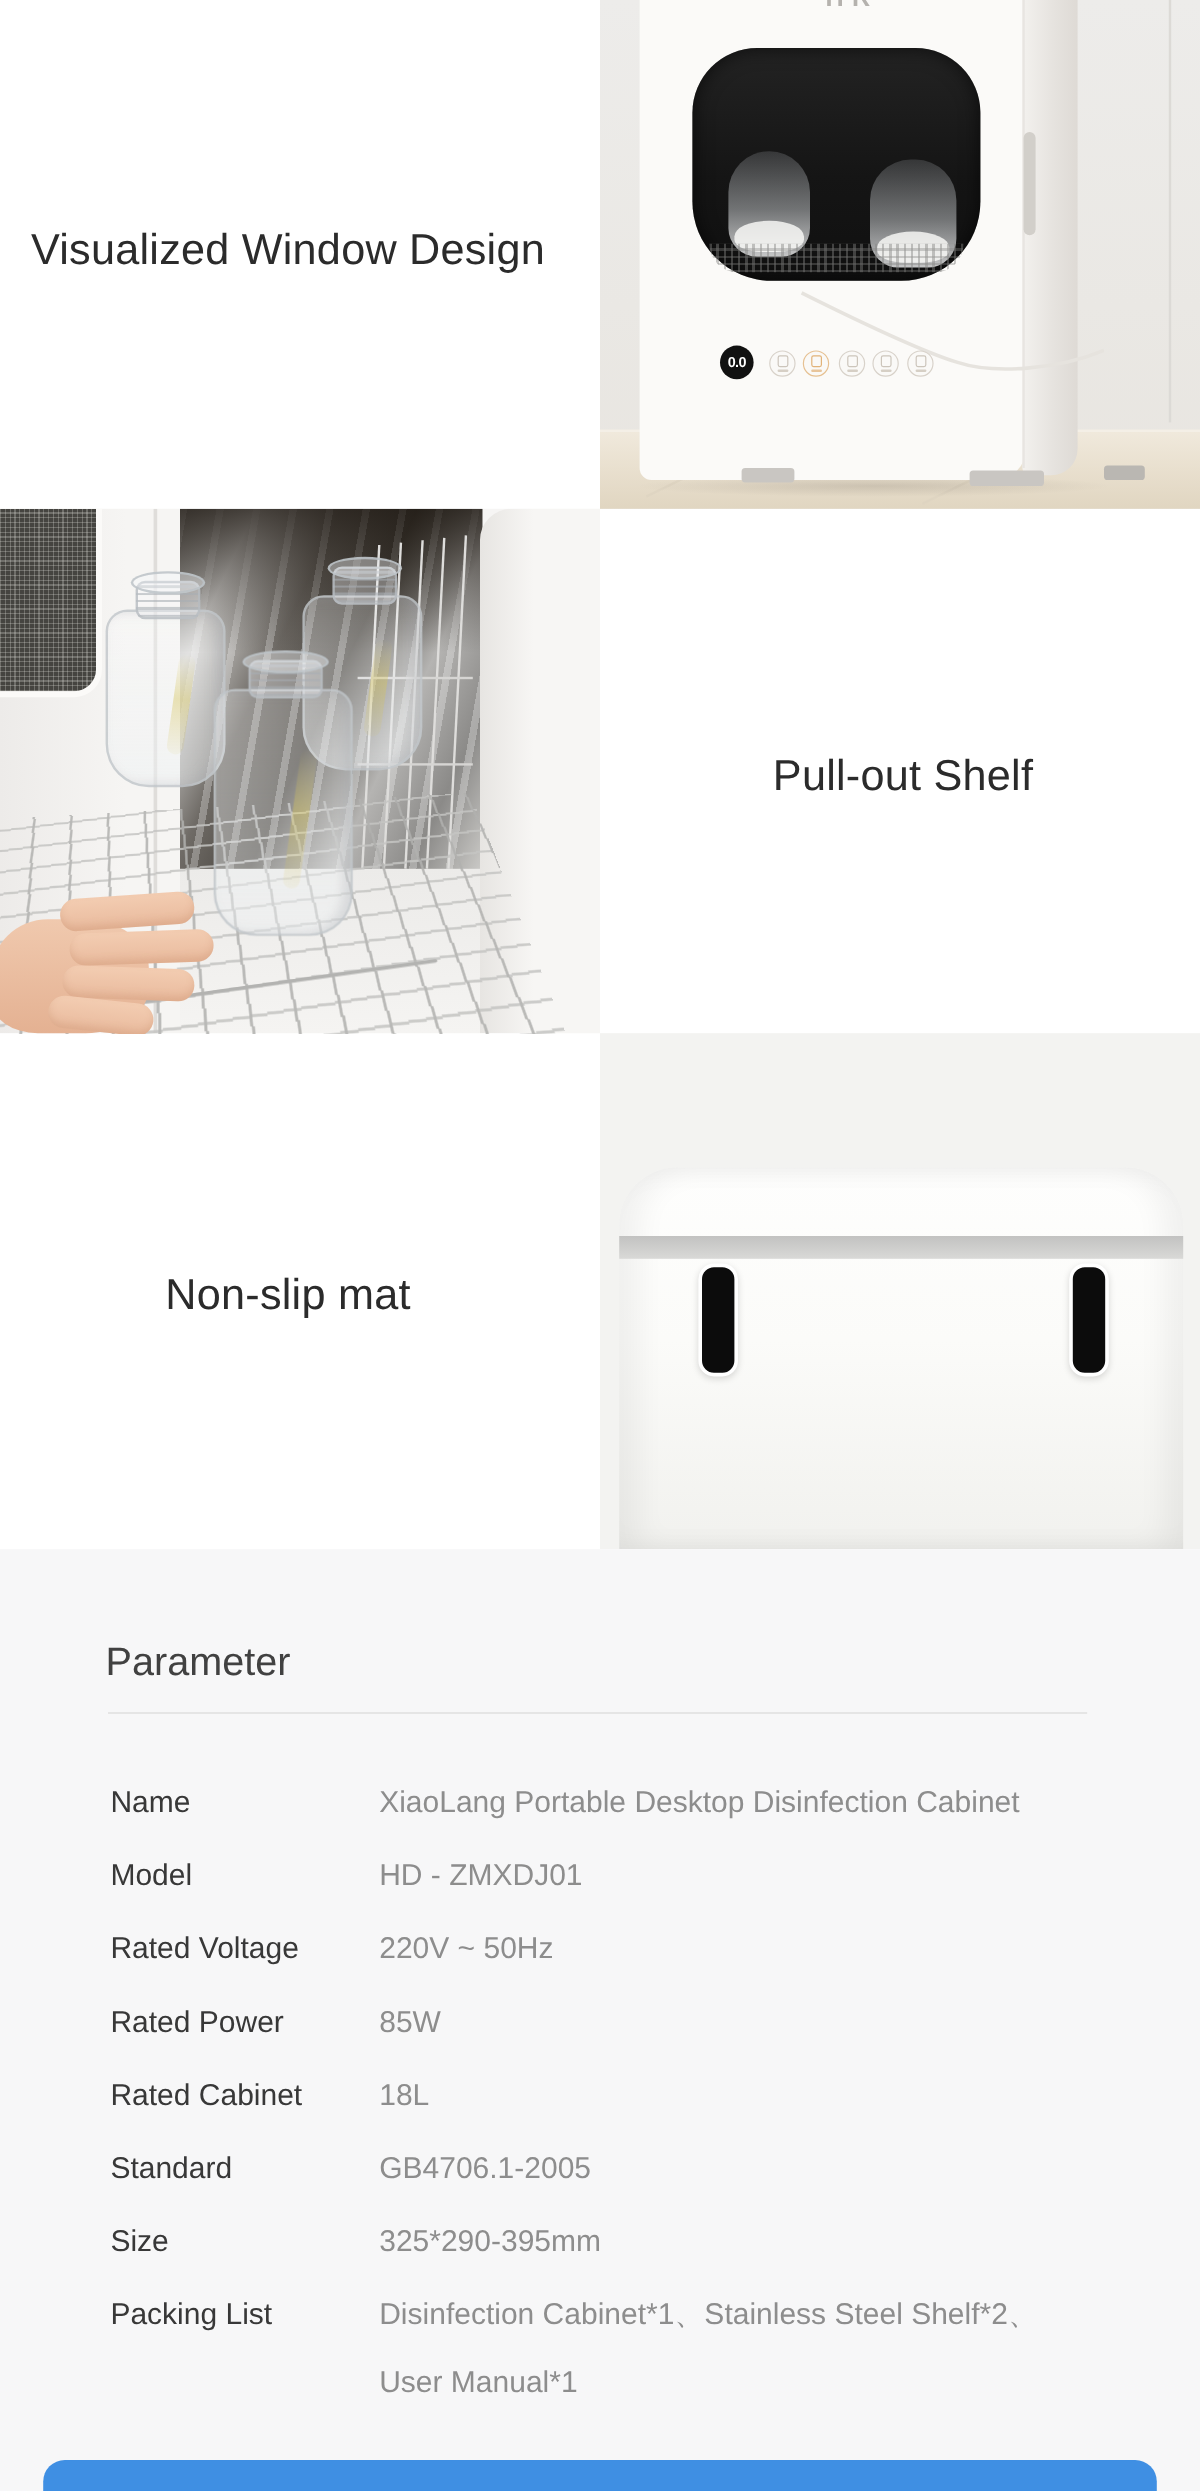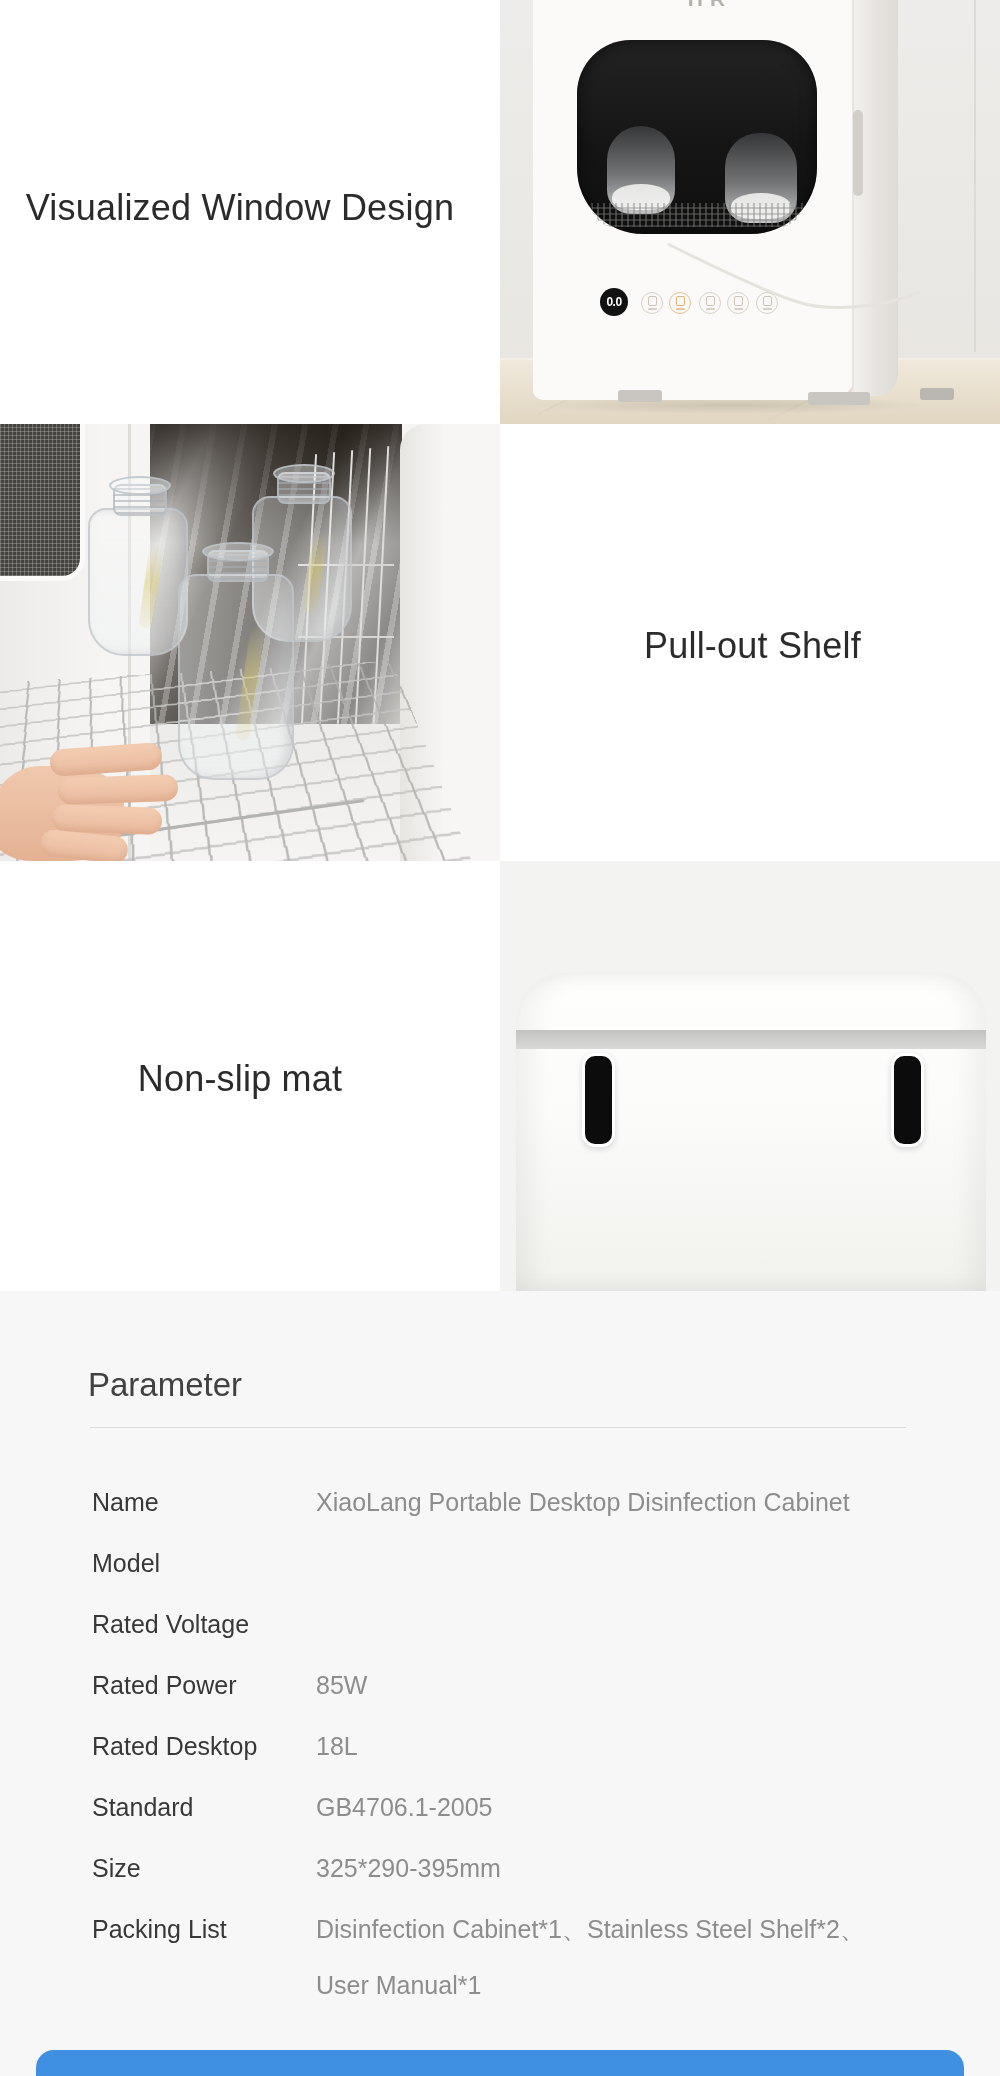--- a/index.html
+++ b/index.html
@@ -230,33 +230,41 @@
   <div class="param-table">
     <div class="p-row">
       <div class="p-label">Name</div>
       <div class="p-value">
         <div class="p-line">XiaoLang Portable Desktop Disinfection Cabinet</div>
 
       </div>
     </div>
     <div class="p-row">
       <div class="p-label">Model</div>
+      <div class="p-value">
+        <div class="p-line">HD - ZMXDJ01</div>
+
+      </div>
     </div>
     <div class="p-row">
       <div class="p-label">Rated Voltage</div>
+      <div class="p-value">
+        <div class="p-line">220V ~ 50Hz</div>
+
+      </div>
     </div>
     <div class="p-row">
       <div class="p-label">Rated Power</div>
       <div class="p-value">
         <div class="p-line">85W</div>
 
       </div>
     </div>
     <div class="p-row">
-      <div class="p-label">Rated Desktop</div>
+      <div class="p-label">Rated Cabinet</div>
       <div class="p-value">
         <div class="p-line">18L</div>
 
       </div>
     </div>
     <div class="p-row">
       <div class="p-label">Standard</div>
       <div class="p-value">
         <div class="p-line">GB4706.1-2005</div>
 

